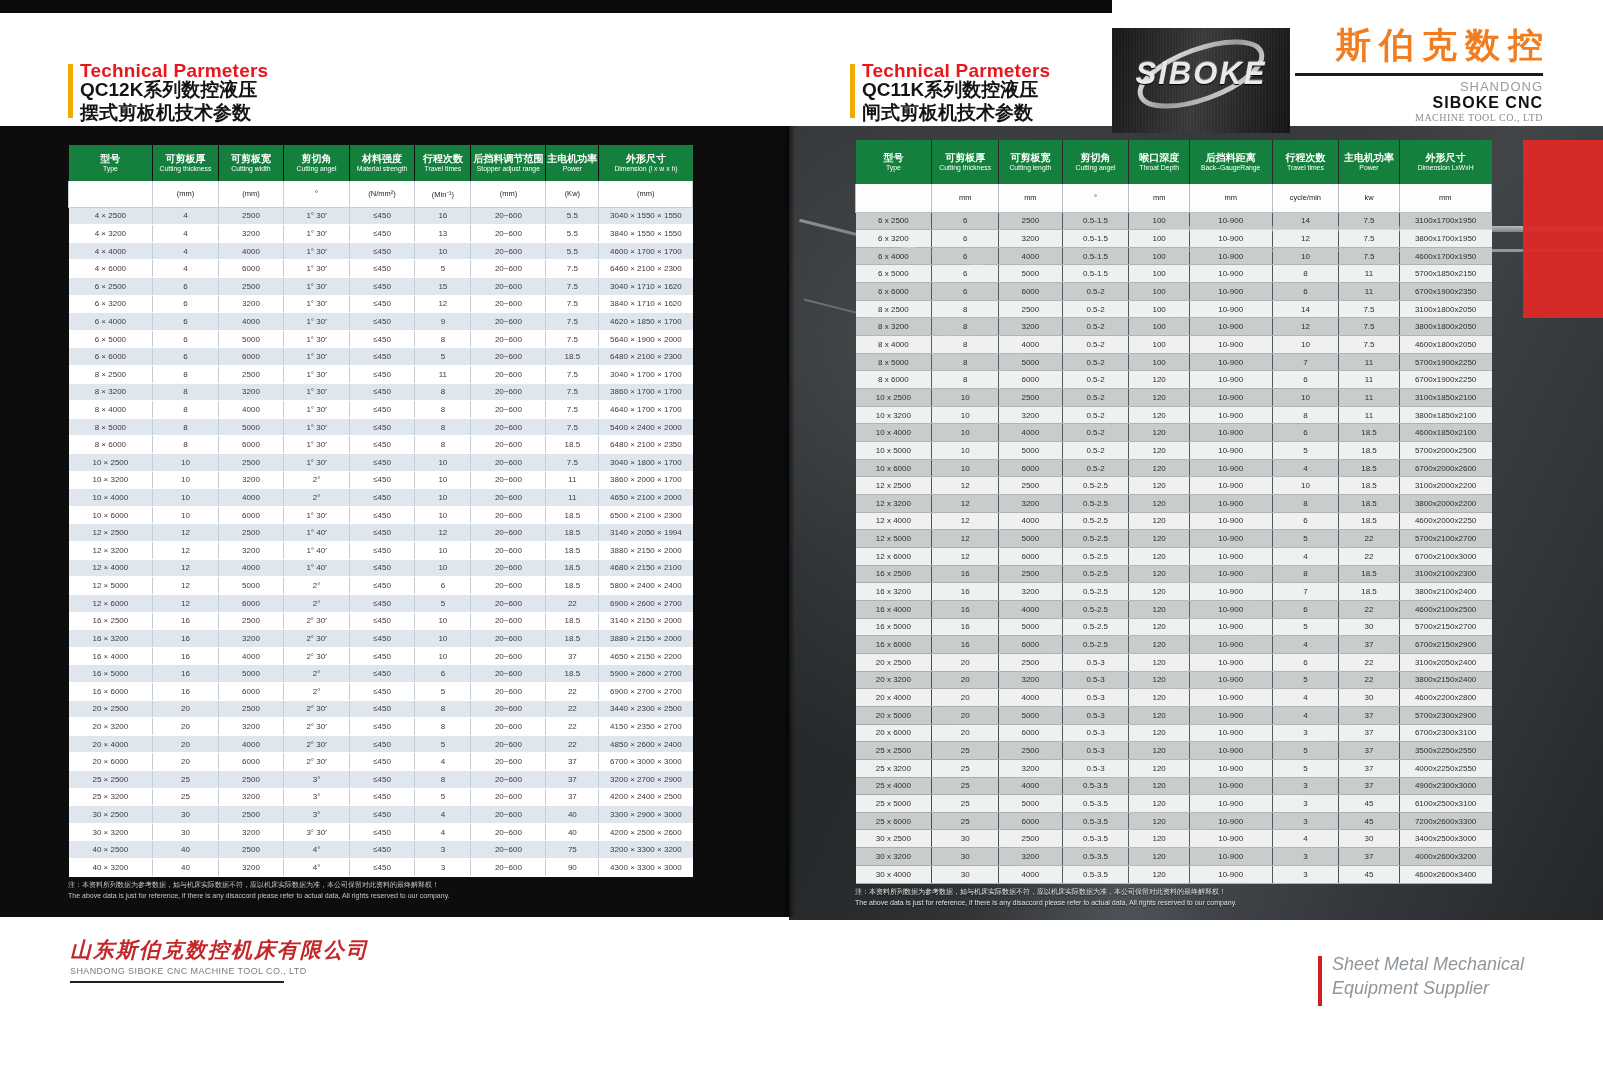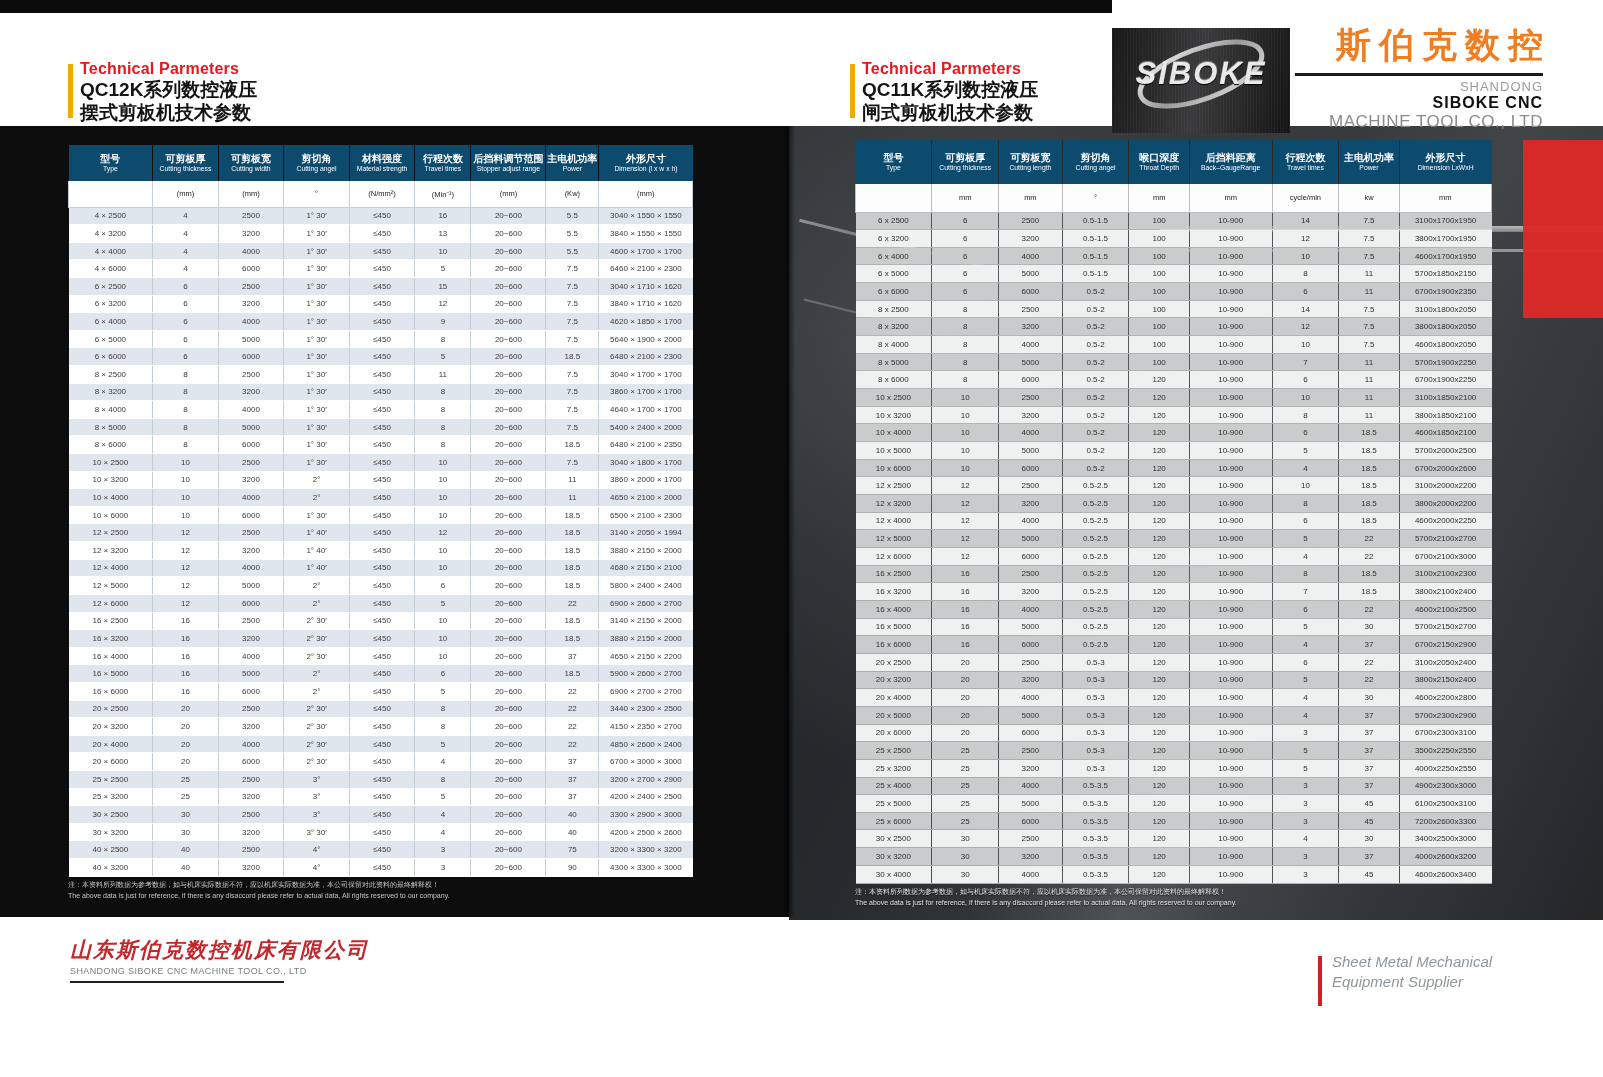--- a/index.html
+++ b/index.html
@@ -30,21 +30,21 @@
   .gray-line-1 { position:absolute; left:1160px; top:226px; width:443px; height:6px;
       background:linear-gradient(180deg,#cfcfcf,#8d8d8d); opacity:.85; z-index:1; }
   .gray-line-2 { position:absolute; left:1160px; top:249px; width:443px; height:3px; background:#b9b9b9; opacity:.7; z-index:1; }
   .red-rect { position:absolute; left:1523px; top:140px; width:80px; height:178px; background:#dc2a27; z-index:2; opacity:.96; }
   .gutter { position:absolute; left:783px; top:126px; width:12px; height:791px;
       background:linear-gradient(90deg, transparent, rgba(0,0,0,0.55), transparent); z-index:3; }
 
   
   .sec-header { position:absolute; top:60px; }
   .sec-header .accent-bar { position:absolute; left:0; top:4px; width:5px; height:54px; background:#f2a900; }
-  .sec-header .sec-label { position:absolute; left:12px; top:0; font-size:16px; font-weight:bold;
+  .sec-header .sec-label { position:absolute; left:12px; top:0; font-size:19px; font-weight:bold;
       color:#e8171d; letter-spacing:0.2px; white-space:nowrap; }
   .sec-header .sec-title { position:absolute; left:12px; top:18px; font-size:19px; font-weight:bold;
       color:#141414; line-height:1.22; white-space:nowrap; }
   #left-header { left:68px; }
   #right-header { left:850px; }
 
   
   .logo-box {
     position:absolute; left:1112px; top:28px; width:178px; height:105px;
     background:
@@ -57,26 +57,26 @@
     position:absolute; left:0; top:28px; width:100%; text-align:center;
     font-size:31px; font-weight:bold; font-style:italic; letter-spacing:2px;
     color:#e9e9e9; text-shadow:0 1px 1px #000, 0 -1px 1px rgba(255,255,255,0.45);
   }
   .brand-block { position:absolute; left:1295px; top:22px; width:248px; text-align:right; }
   .brand-cn { font-size:35px; font-weight:bold; color:#f07d1f; letter-spacing:8px; white-space:nowrap;
       margin-right:-8px; }
   .brand-rule { margin-top:4px; height:3px; background:#1a1a1a; }
   .brand-region { margin-top:3px; font-size:13px; color:#9b9b9b; letter-spacing:1px; }
   .brand-en { font-size:16px; font-weight:bold; color:#111; letter-spacing:1px; }
-  .brand-sub { font-size:17px; color:#8b8b8b; letter-spacing:0.5px; }
+  .brand-sub { font-size:10px; color:#8b8b8b; letter-spacing:0.5px;font-family:Liberation Serif, serif; }
 
   
   table.spec { position:absolute; border-collapse:collapse; table-layout:fixed; z-index:4; }
   table.spec th, table.spec td { padding:0; margin:0; text-align:center; vertical-align:middle; overflow:hidden; white-space:nowrap; }
-  tr.hd th { background:#0c4a6e; color:#fff; border-left:1px solid rgba(20,20,20,0.45); }
+  tr.hd th { background:#15803d; color:#fff; border-left:1px solid rgba(20,20,20,0.45); }
   tr.hd th:first-child { border-left:none; }
   tr.hd .cn { font-size:10px; font-weight:bold; line-height:1.25; }
   tr.hd .en { font-size:6.8px; line-height:1.25; font-weight:normal; }
   tr.units td { background:#ffffff; color:#222; font-size:7.5px; }
 
   #left-table { left:68px; top:145px; width:625px; height:732px; }
   #left-table tr.hd { height:36px; }
   #left-table tr.units { height:26px;margin-top:40px; }
   #left-table tr.units td { border:1px solid #c6d0d9; border-top:none; }
   #left-table tbody td { font-size:8px; color:#3a3a3a; border-left:1px solid #c2cdd6; border-bottom:1px solid #ffffff; }
@@ -99,21 +99,21 @@
   #right-note { left:855px; top:886px; width:640px; color:#e4e4e4; text-shadow:0 1px 1px rgba(0,0,0,0.7); }
 
   
   .footer-company { position:absolute; left:70px; top:936px; }
   .footer-company .cn { font-family:"Liberation Serif", serif; font-style:italic; font-weight:bold;
       font-size:21px; color:#c3272b; letter-spacing:2px; white-space:nowrap; }
   .footer-company .en { font-size:9px; color:#7c7c7c; letter-spacing:0.4px; margin-top:2px; }
   .footer-company .rule { margin-top:5px; width:214px; height:2px; background:#1f1f1f; }
   .tagline { position:absolute; left:1318px; top:952px; }
   .tagline .bar { position:absolute; left:0; top:4px; width:4px; height:50px; background:#d01f25; }
-  .tagline .txt { margin-left:14px; font-size:15px; font-style:italic; color:#8f969b; line-height:1.35; white-space:nowrap; }
+  .tagline .txt { margin-left:14px; font-size:18px; font-style:italic; color:#8f969b; line-height:1.35; white-space:nowrap; }
 </style>
 </head>
 <body>
 
 <div class="top-strip"></div>
 <div class="left-panel"></div>
 <div class="right-panel">
   <div class="road-streak"></div>
 </div>
 <div class="machine-edge edge1"></div>

